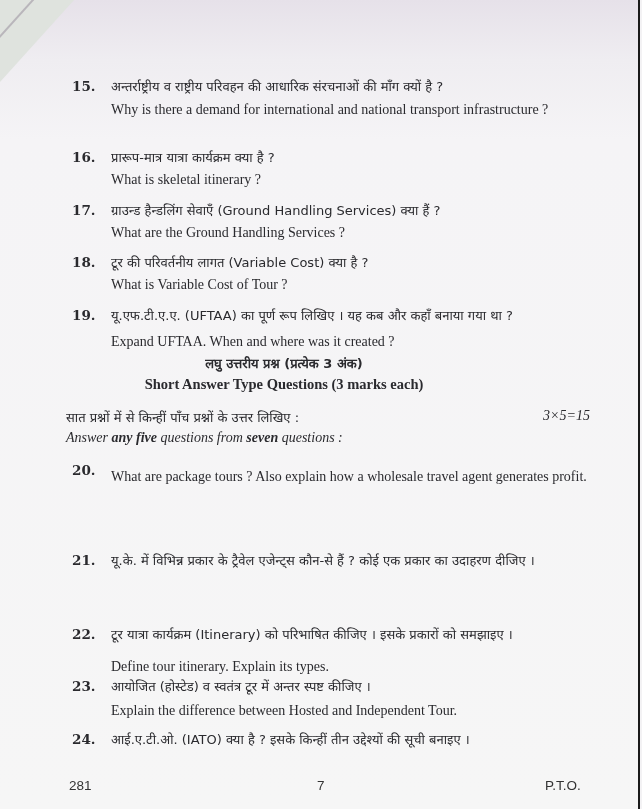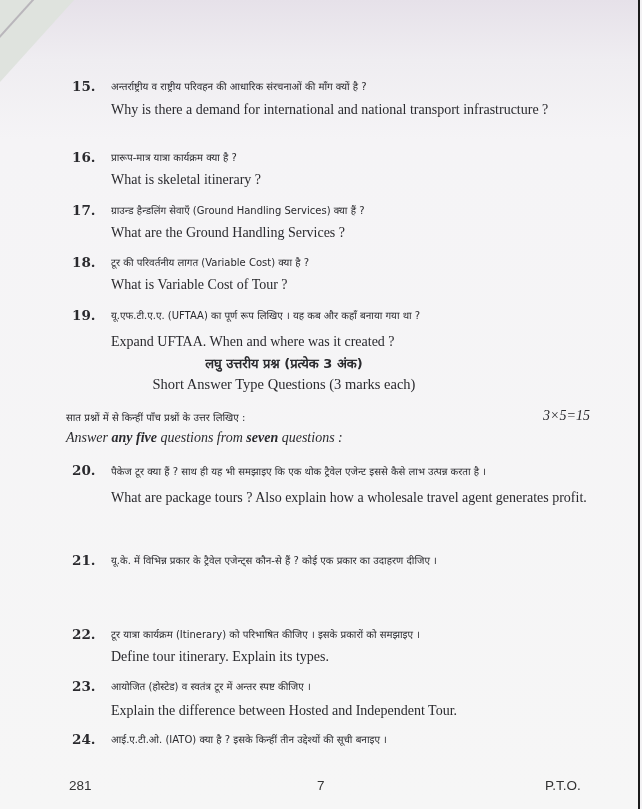--- a/index.html
+++ b/index.html
@@ -55,21 +55,21 @@
       top: 0;
       font-weight: bold;
       font-size: 13.5px;
       font-family: "DejaVu Serif", "Liberation Serif", serif;
     }
     .qbody {
       margin-left: 39px;
     }
     .hi {
       font-family: "DejaVu Sans", "Liberation Sans", sans-serif;
-      font-size: 10px;
+      font-size: 13px;
       line-height: 20px;
       letter-spacing: 0;
     }
     .en {
       font-family: "Liberation Serif", "DejaVu Serif", serif;
       font-size: 14px;
       line-height: 19px;
     }
     .just {
       text-align: justify;
@@ -79,21 +79,21 @@
       position: absolute;
       left: 0;
       width: 568px;
       text-align: center;
     }
     .section-head .hi {
       font-weight: bold;
       font-size: 13px;
     }
     .section-head .en {
-      font-weight: normal;
+      font-weight: bold;
       font-size: 14.5px;
     }
     .instr {
       position: absolute;
       left: 66px;
       width: 524px;
     }
     .marks {
       position: absolute;
       right: 0;
@@ -168,37 +168,36 @@
 
   <div class="instr" style="top:408px;">
     <div class="hi">सात प्रश्नों में से किन्हीं पाँच प्रश्नों के उत्तर लिखिए :</div>
     <span class="marks">3×5=15</span>
     <div class="en"><span>Answer </span><b>any five</b><span> questions from </span><b>seven</b><span> questions :</span></div>
   </div>
 
   <div class="q" style="top:461px;">
     <span class="qnum" style="top:1px;">20.</span>
     <div class="qbody">
-      <div class="hi" style="line-height:21px;">पैकेज टूर क्या हैं ? साथ ही यह भी समझाइए कि एक थोक ट्रैवेल एजेन्ट इससे कैसे लाभ उत्पन्न करता है ।</div>
       <div class="en just" style="margin-top:6px;">What are package tours ? Also explain how a wholesale travel agent generates profit.</div>
     </div>
   </div>
 
   <div class="q" style="top:551px;">
     <span class="qnum" style="top:1px;">21.</span>
     <div class="qbody">
       <div class="hi">यू.के. में विभिन्न प्रकार के ट्रैवेल एजेन्ट्स कौन-से हैं ? कोई एक प्रकार का उदाहरण दीजिए ।</div>
     </div>
   </div>
 
   <div class="q" style="top:625px;">
     <span class="qnum" style="top:1px;">22.</span>
     <div class="qbody">
       <div class="hi">टूर यात्रा कार्यक्रम (Itinerary) को परिभाषित कीजिए । इसके प्रकारों को समझाइए ।</div>
-      <div class="en" style="margin-top:2px;">Define tour itinerary. Explain its types.</div>
+      <div class="en" style="margin-top:12px;">Define tour itinerary. Explain its types.</div>
     </div>
   </div>
 
   <div class="q" style="top:677px;">
     <span class="qnum" style="top:1px;">23.</span>
     <div class="qbody">
       <div class="hi">आयोजित (होस्टेड) व स्वतंत्र टूर में अन्तर स्पष्ट कीजिए ।</div>
       <div class="en" style="margin-top:4px;">Explain the difference between Hosted and Independent Tour.</div>
     </div>
   </div>

